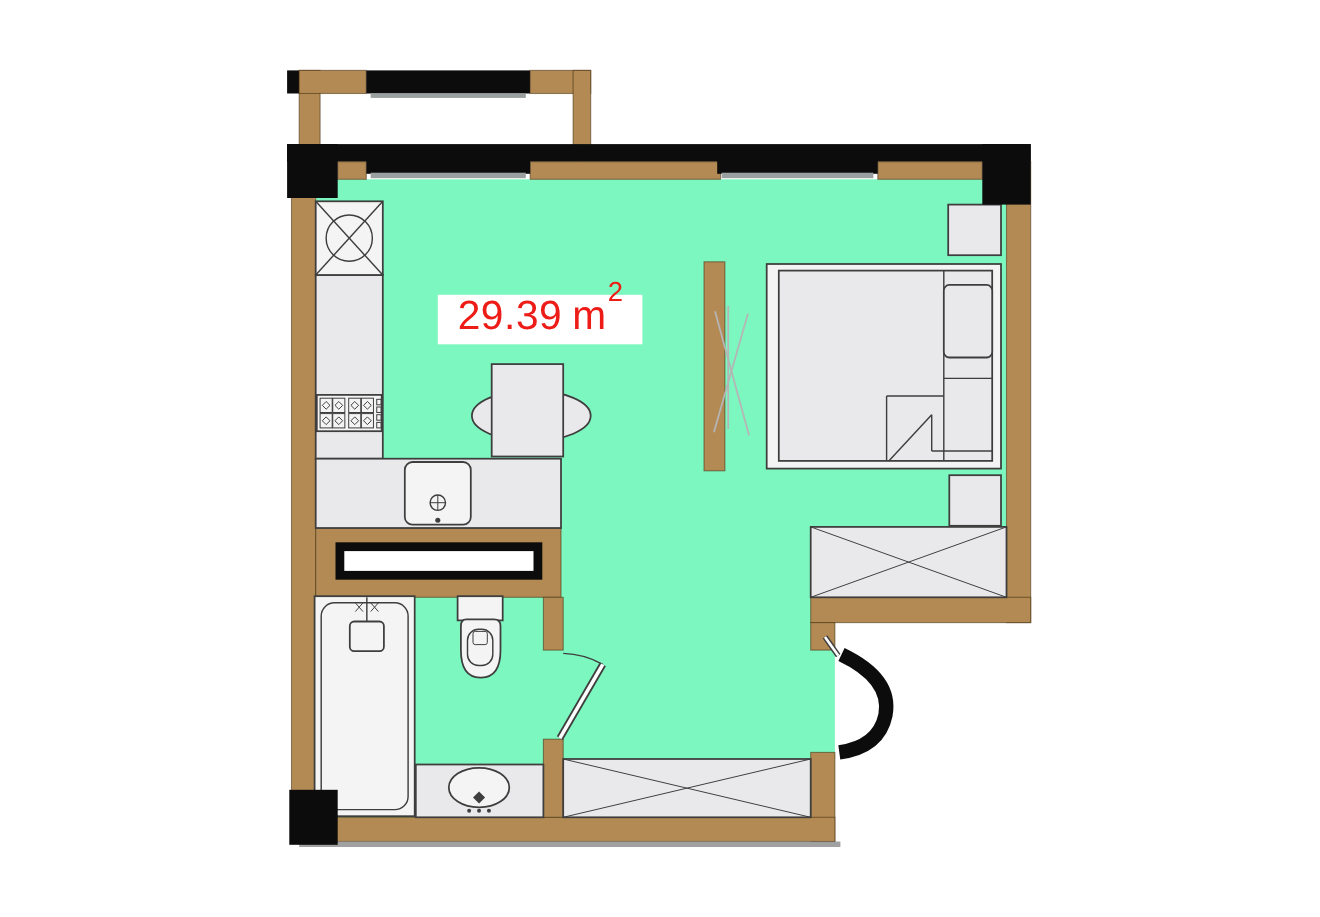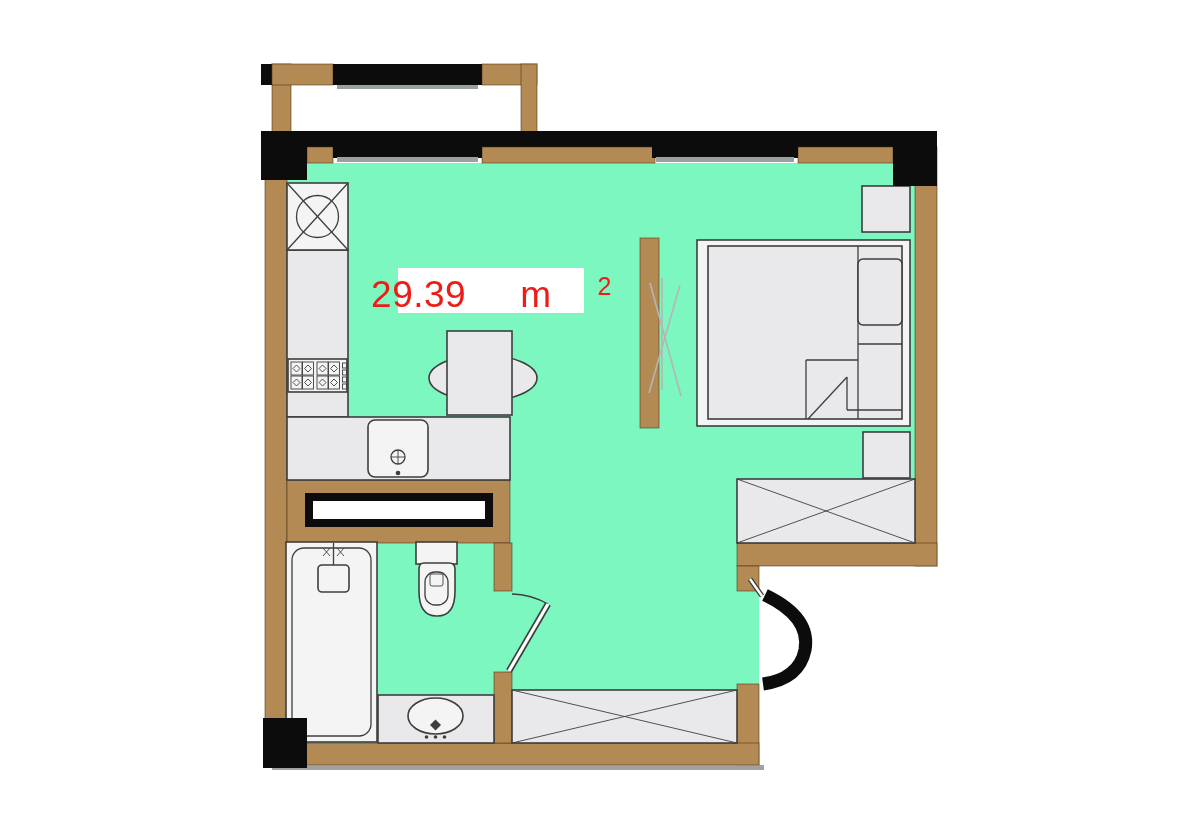--- a/index.html
+++ b/index.html
@@ -11,22 +11,22 @@
   .floorfill{fill:var(--floor);}
   .furn{fill:var(--furniture-fill);stroke:var(--furniture-stroke);stroke-width:1.6;}
   .furnlight{fill:var(--furniture-fill-light);stroke:var(--furniture-stroke);stroke-width:1.6;}
   .ln{stroke:var(--furniture-stroke);stroke-width:1.3;fill:none;}
   .ln2{stroke:var(--furniture-stroke);stroke-width:.9;fill:none;}
   .sill{fill:var(--sill-gray);}
   .grayln{stroke:var(--partition-line);stroke-width:1.6;fill:none;}
   .shadow{fill:var(--shadow-gray);opacity:.8;}
   .dot{fill:var(--furniture-stroke);}
   .area-label{position:absolute;left:398px;top:268px;width:186px;height:45px;
-      background:var(--label-bg);color:var(--label-red);display:flex;align-items:flex-end;
-      justify-content:center;font-size:37px;line-height:1;letter-spacing:.5px;overflow:visible;gap:45px;}
+      background:var(--label-bg);color:var(--label-red);display:flex;align-items:flex-start;
+      justify-content:center;font-size:37px;line-height:1;letter-spacing:.5px;overflow:visible;}
   .area-label .unit{margin-left:9px;}
   .area-label sup{font-size:25px;position:relative;top:-14px;left:1px;}
 </style>
 </head>
 <body>
 
 <div class="stage">
 <svg width="1200" height="834" viewBox="0 0 1200 834">
 
   <g>

